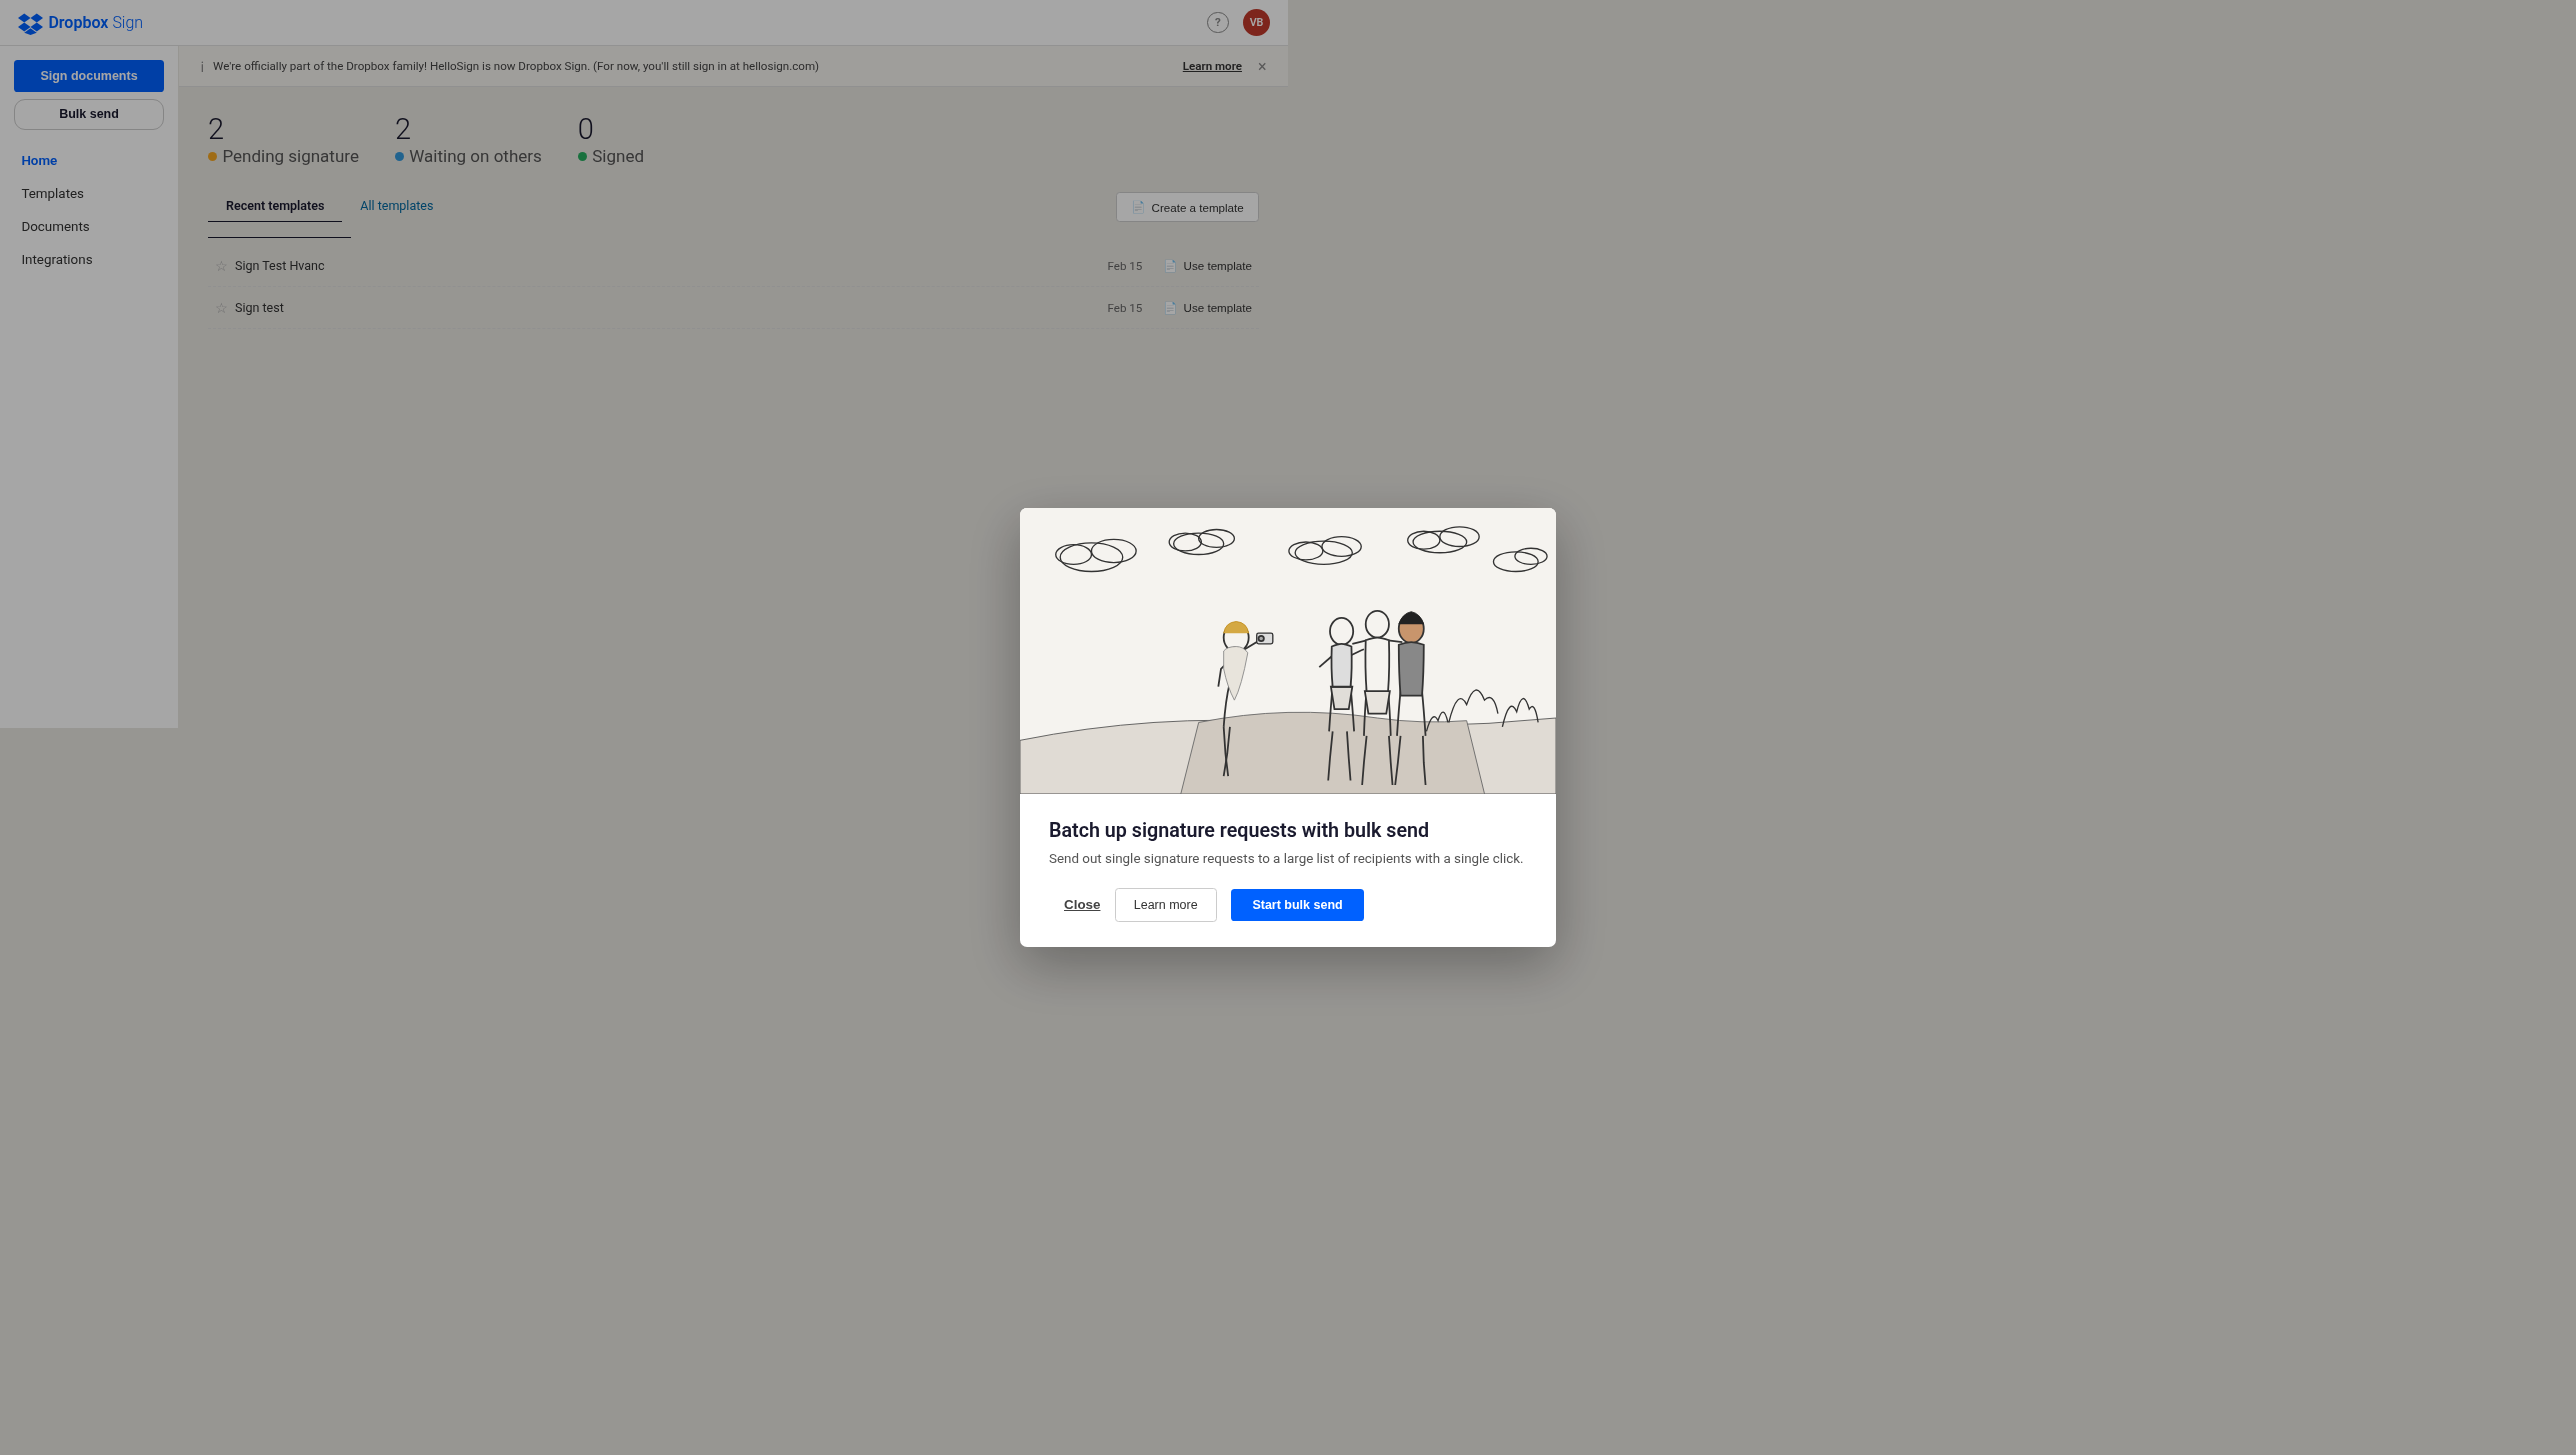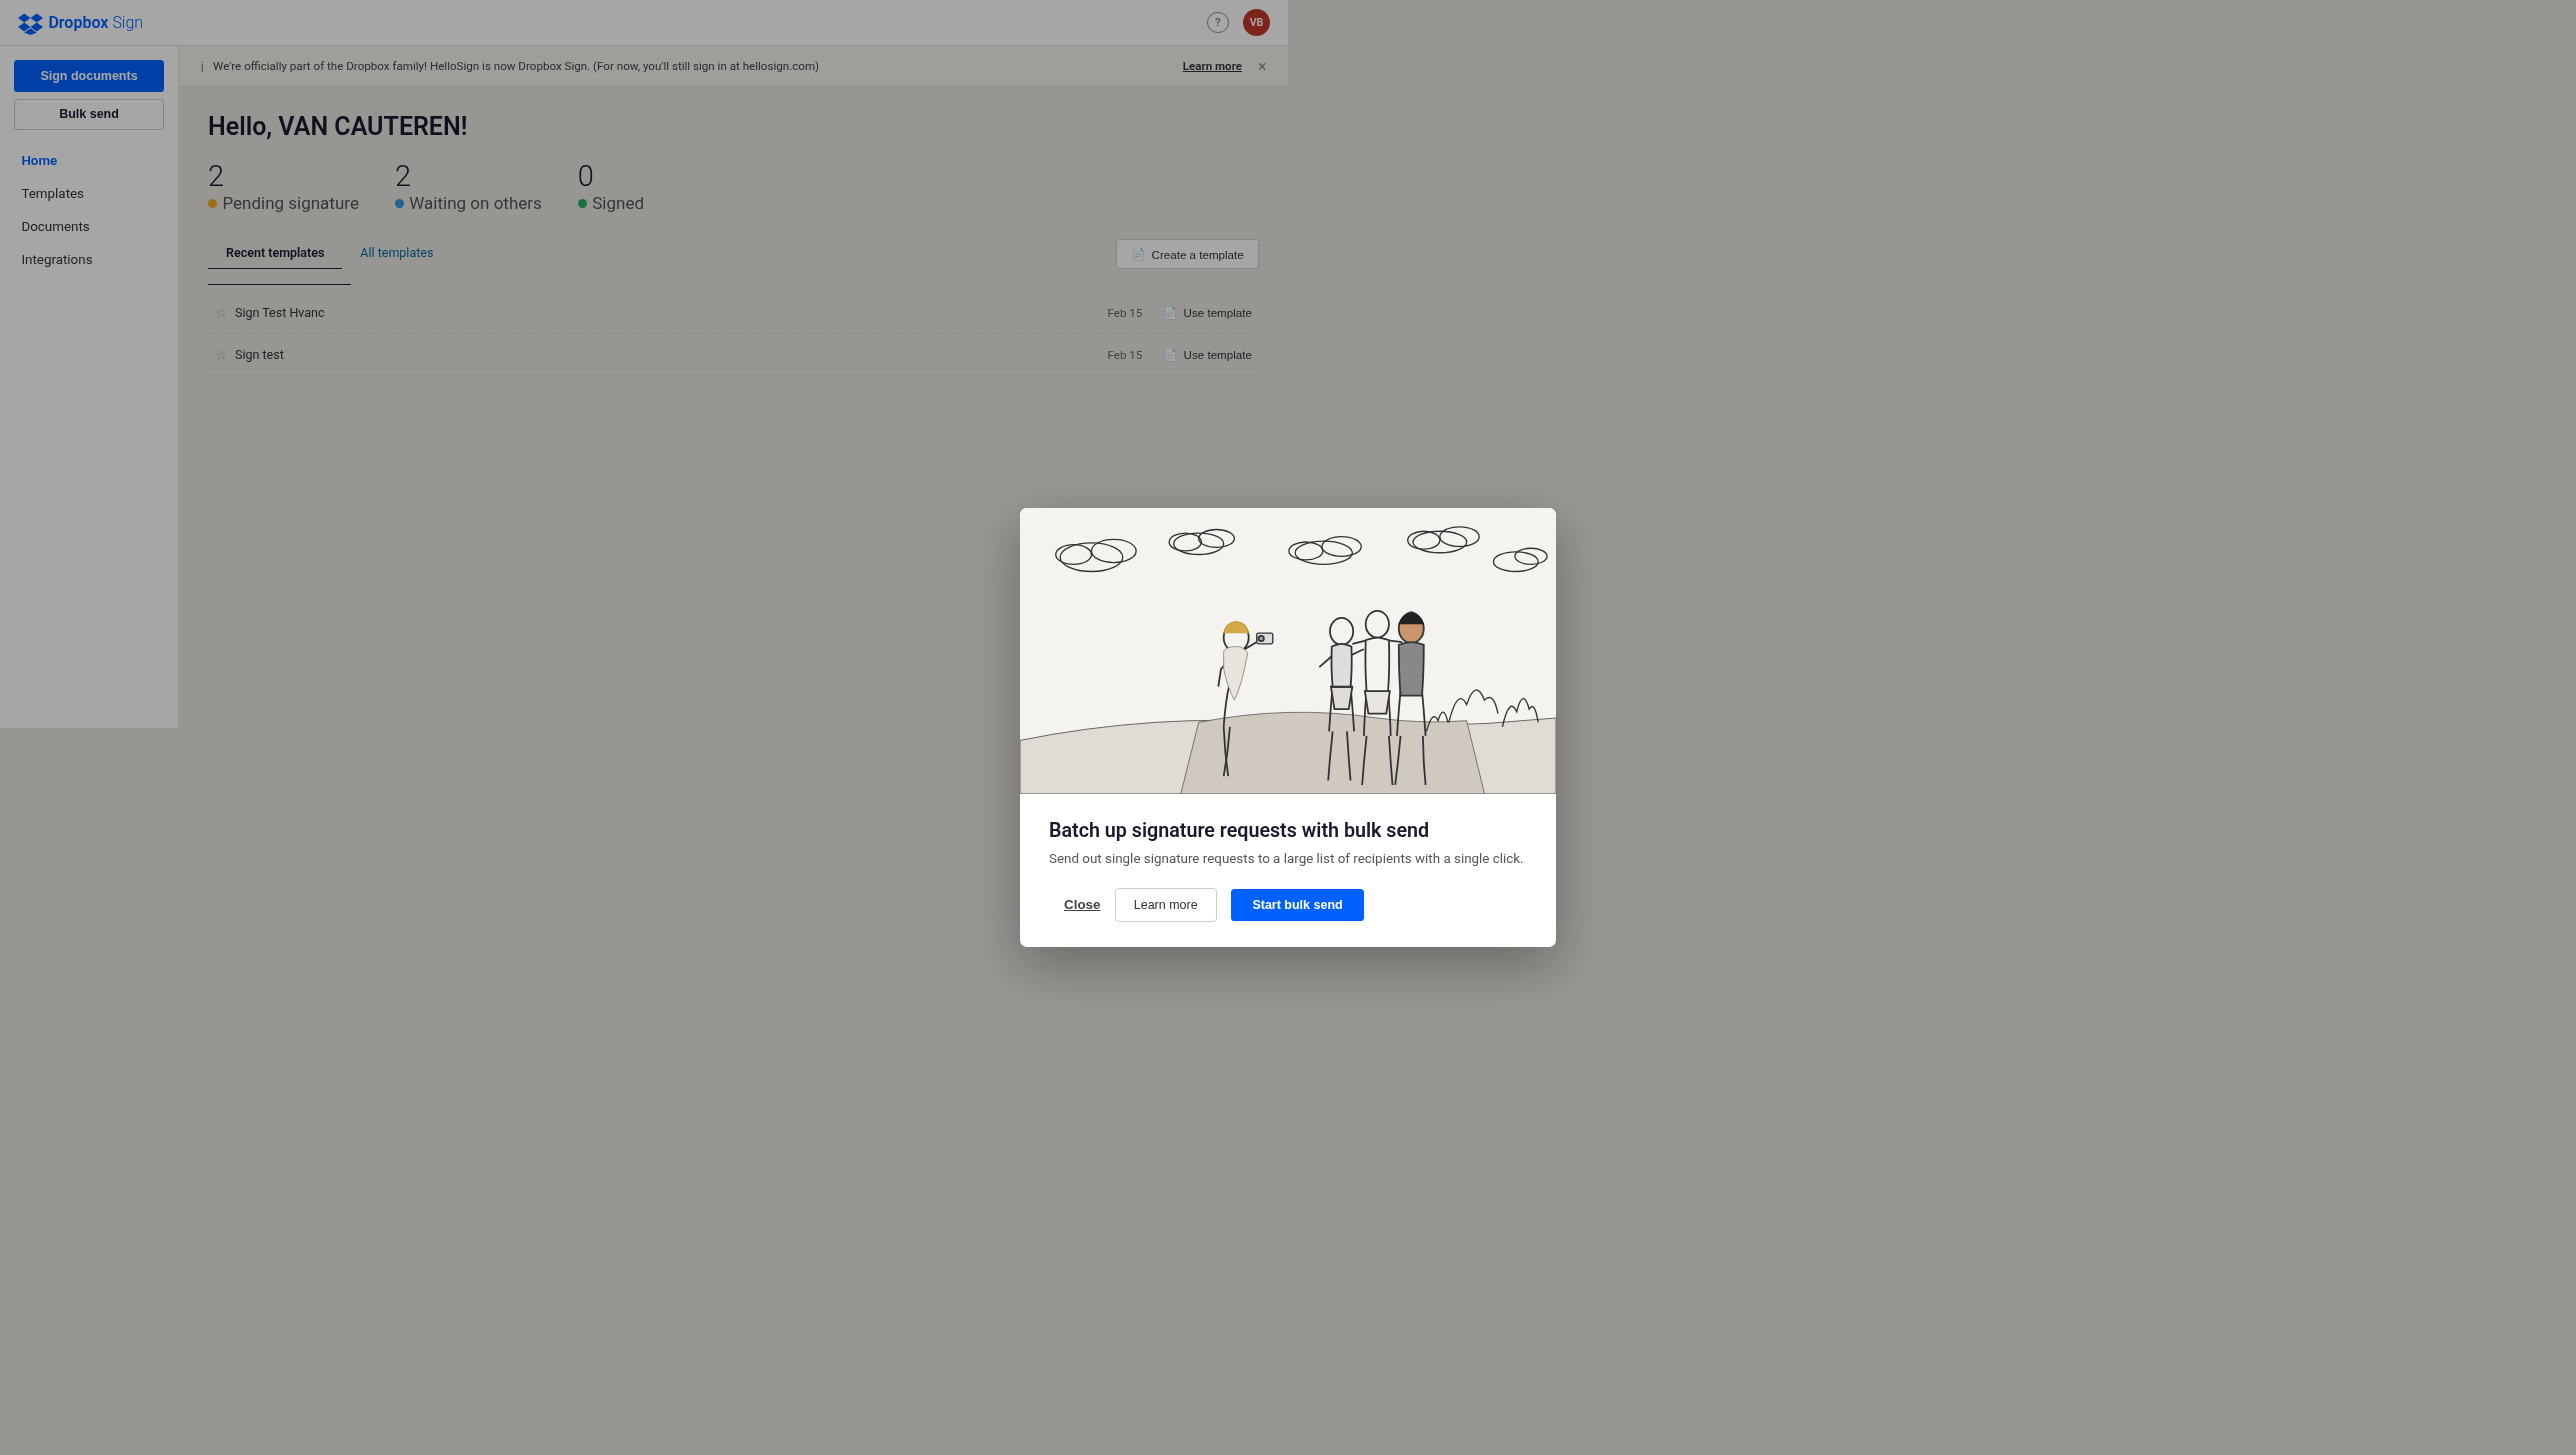--- a/index.html
+++ b/index.html
@@ -97,21 +97,21 @@
       font-size: 12.5px;
       font-weight: 600;
       cursor: pointer;
       text-align: center;
     }
     .btn-bulk-send {
       margin: 0 14.3px 14.3px;
       background: #fff;
       color: #1a1a2e;
       border: 1.8px solid #ccc;
-      border-radius: 3px;
+      border-radius: 11px;
       padding: 7.1px 14.3px;
       font-size: 12.5px;
       font-weight: 600;
       cursor: pointer;
       text-align: center;
     }
     .nav-item {
       padding: 9px 21.4px;
       font-size: 13.4px;
       color: #333;
@@ -385,21 +385,20 @@
   <div class="main">
 
     <div class="banner">
       <span class="banner-info-icon">ℹ</span>
       <span class="banner-text">We're officially part of the Dropbox family! HelloSign is now Dropbox Sign. (For now, you'll still sign in at hellosign.com)</span>
       <span class="banner-link">Learn more</span>
       <span class="banner-close">×</span>
     </div>
 
     <div class="page-content">
-      <div class="page-title">Hello, VAN CAUTEREN!</div>
 
       <div class="stats-row">
         <div class="stat-item">
           <span class="stat-number">2</span>
           <span class="stat-label">
             <span class="dot dot-yellow"></span>
             <span>Pending signature</span>
           </span>
         </div>
         <div class="stat-item">

